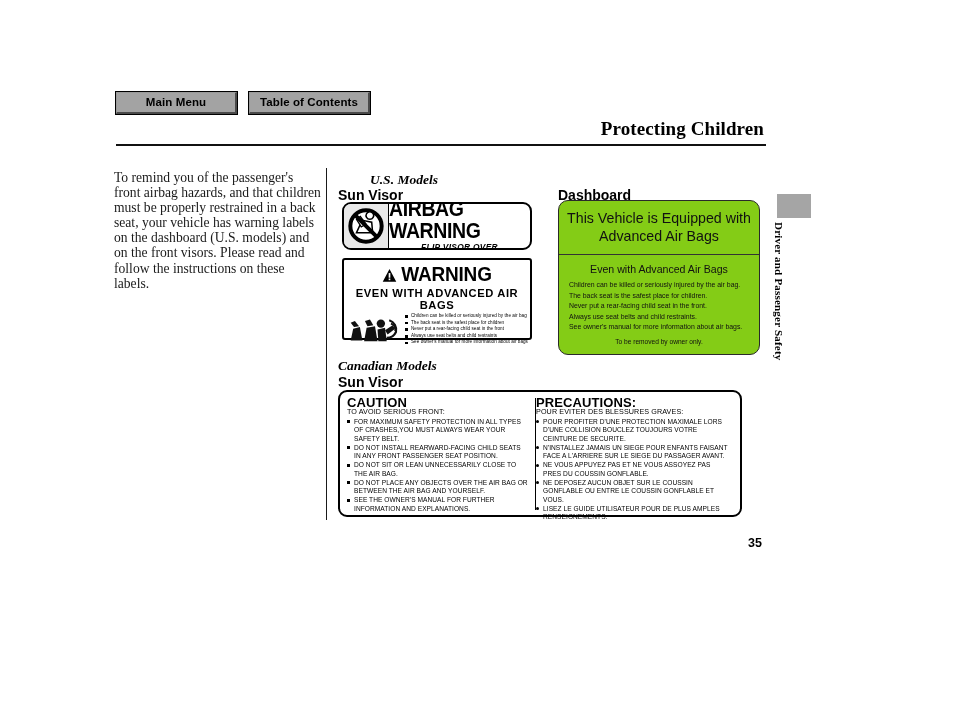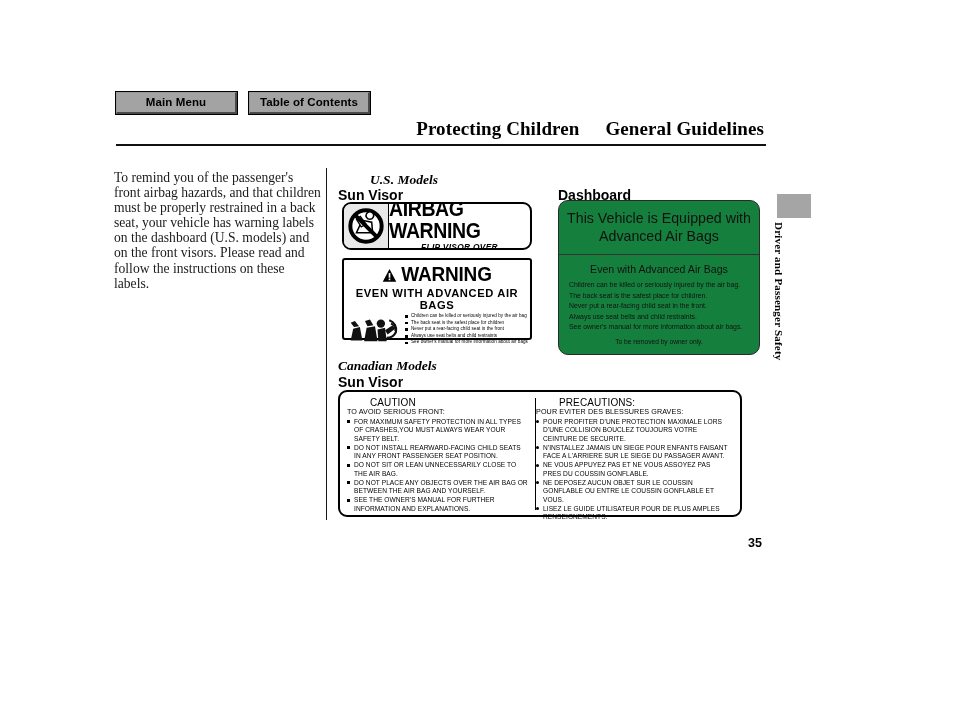--- a/index.html
+++ b/index.html
@@ -225,21 +225,21 @@
 
   
   .lbl-dash {
     position: absolute;
     left: 558px;
     top: 200px;
     width: 202px;
     height: 155px;
     border: 1.5px solid #2a2a2a;
     border-radius: 10px;
-    background: #15803d;
+    background: #84cc16;
     box-sizing: border-box;
     display: flex;
     flex-direction: column;
   }
   .dash-top {
     padding: 9px 8px 9px 8px;
     border-bottom: 1px solid #333;
     text-align: center;
   }
   .dash-top div {
@@ -289,25 +289,24 @@
     border-radius: 9px;
     background: #fff;
     box-sizing: border-box;
     display: flex;
     padding: 6px 5px 5px 7px;
   }
   .can-col { flex: 1; padding-right: 6px; }
   .can-col.right { border-left: 1.5px solid #000; flex: 1.06; }
   .can-title {
     font-family: "Liberation Sans", sans-serif;
-    font-weight: 400;
-    font-size: 10px;
+    font-weight: 700;
+    font-size: 13px;
     letter-spacing: 0.1px;
     line-height: 9.2px;
-    margin-left: 23px;
   }
   .can-sub {
     font-family: "Liberation Sans", sans-serif;
     font-size: 7.2px;
     letter-spacing: 0.1px;
     line-height: 9.4px;
     margin-bottom: 1px;
   }
   .can-list { list-style: none; margin: 0; padding: 0; }
   .can-list li {
@@ -369,21 +368,20 @@
 <body>
 
 <div class="navbar">
   <div class="navbtn main">Main Menu</div>
   <div class="navbtn toc">Table of Contents</div>
 </div>
 
 <div class="header-wrap">
   <div class="header-titles">
     <span>Protecting Children</span>
-    <span>General Guidelines</span>
   </div>
   <div class="header-rule"></div>
 </div>
 
 <div class="bodycopy">To remind you of the passenger's front airbag hazards, and that children must be properly restrained in a back seat, your vehicle has warning labels on the dashboard (U.S. models) and on the front visors. Please read and follow the instructions on these labels.</div>
 
 <div class="vrule"></div>
 
 <div class="sec-ital" style="left:338px; top:172px;margin-left:32px;">U.S. Models</div>
 <div class="sec-bold" style="left:338px; top:187px;">Sun Visor</div>

